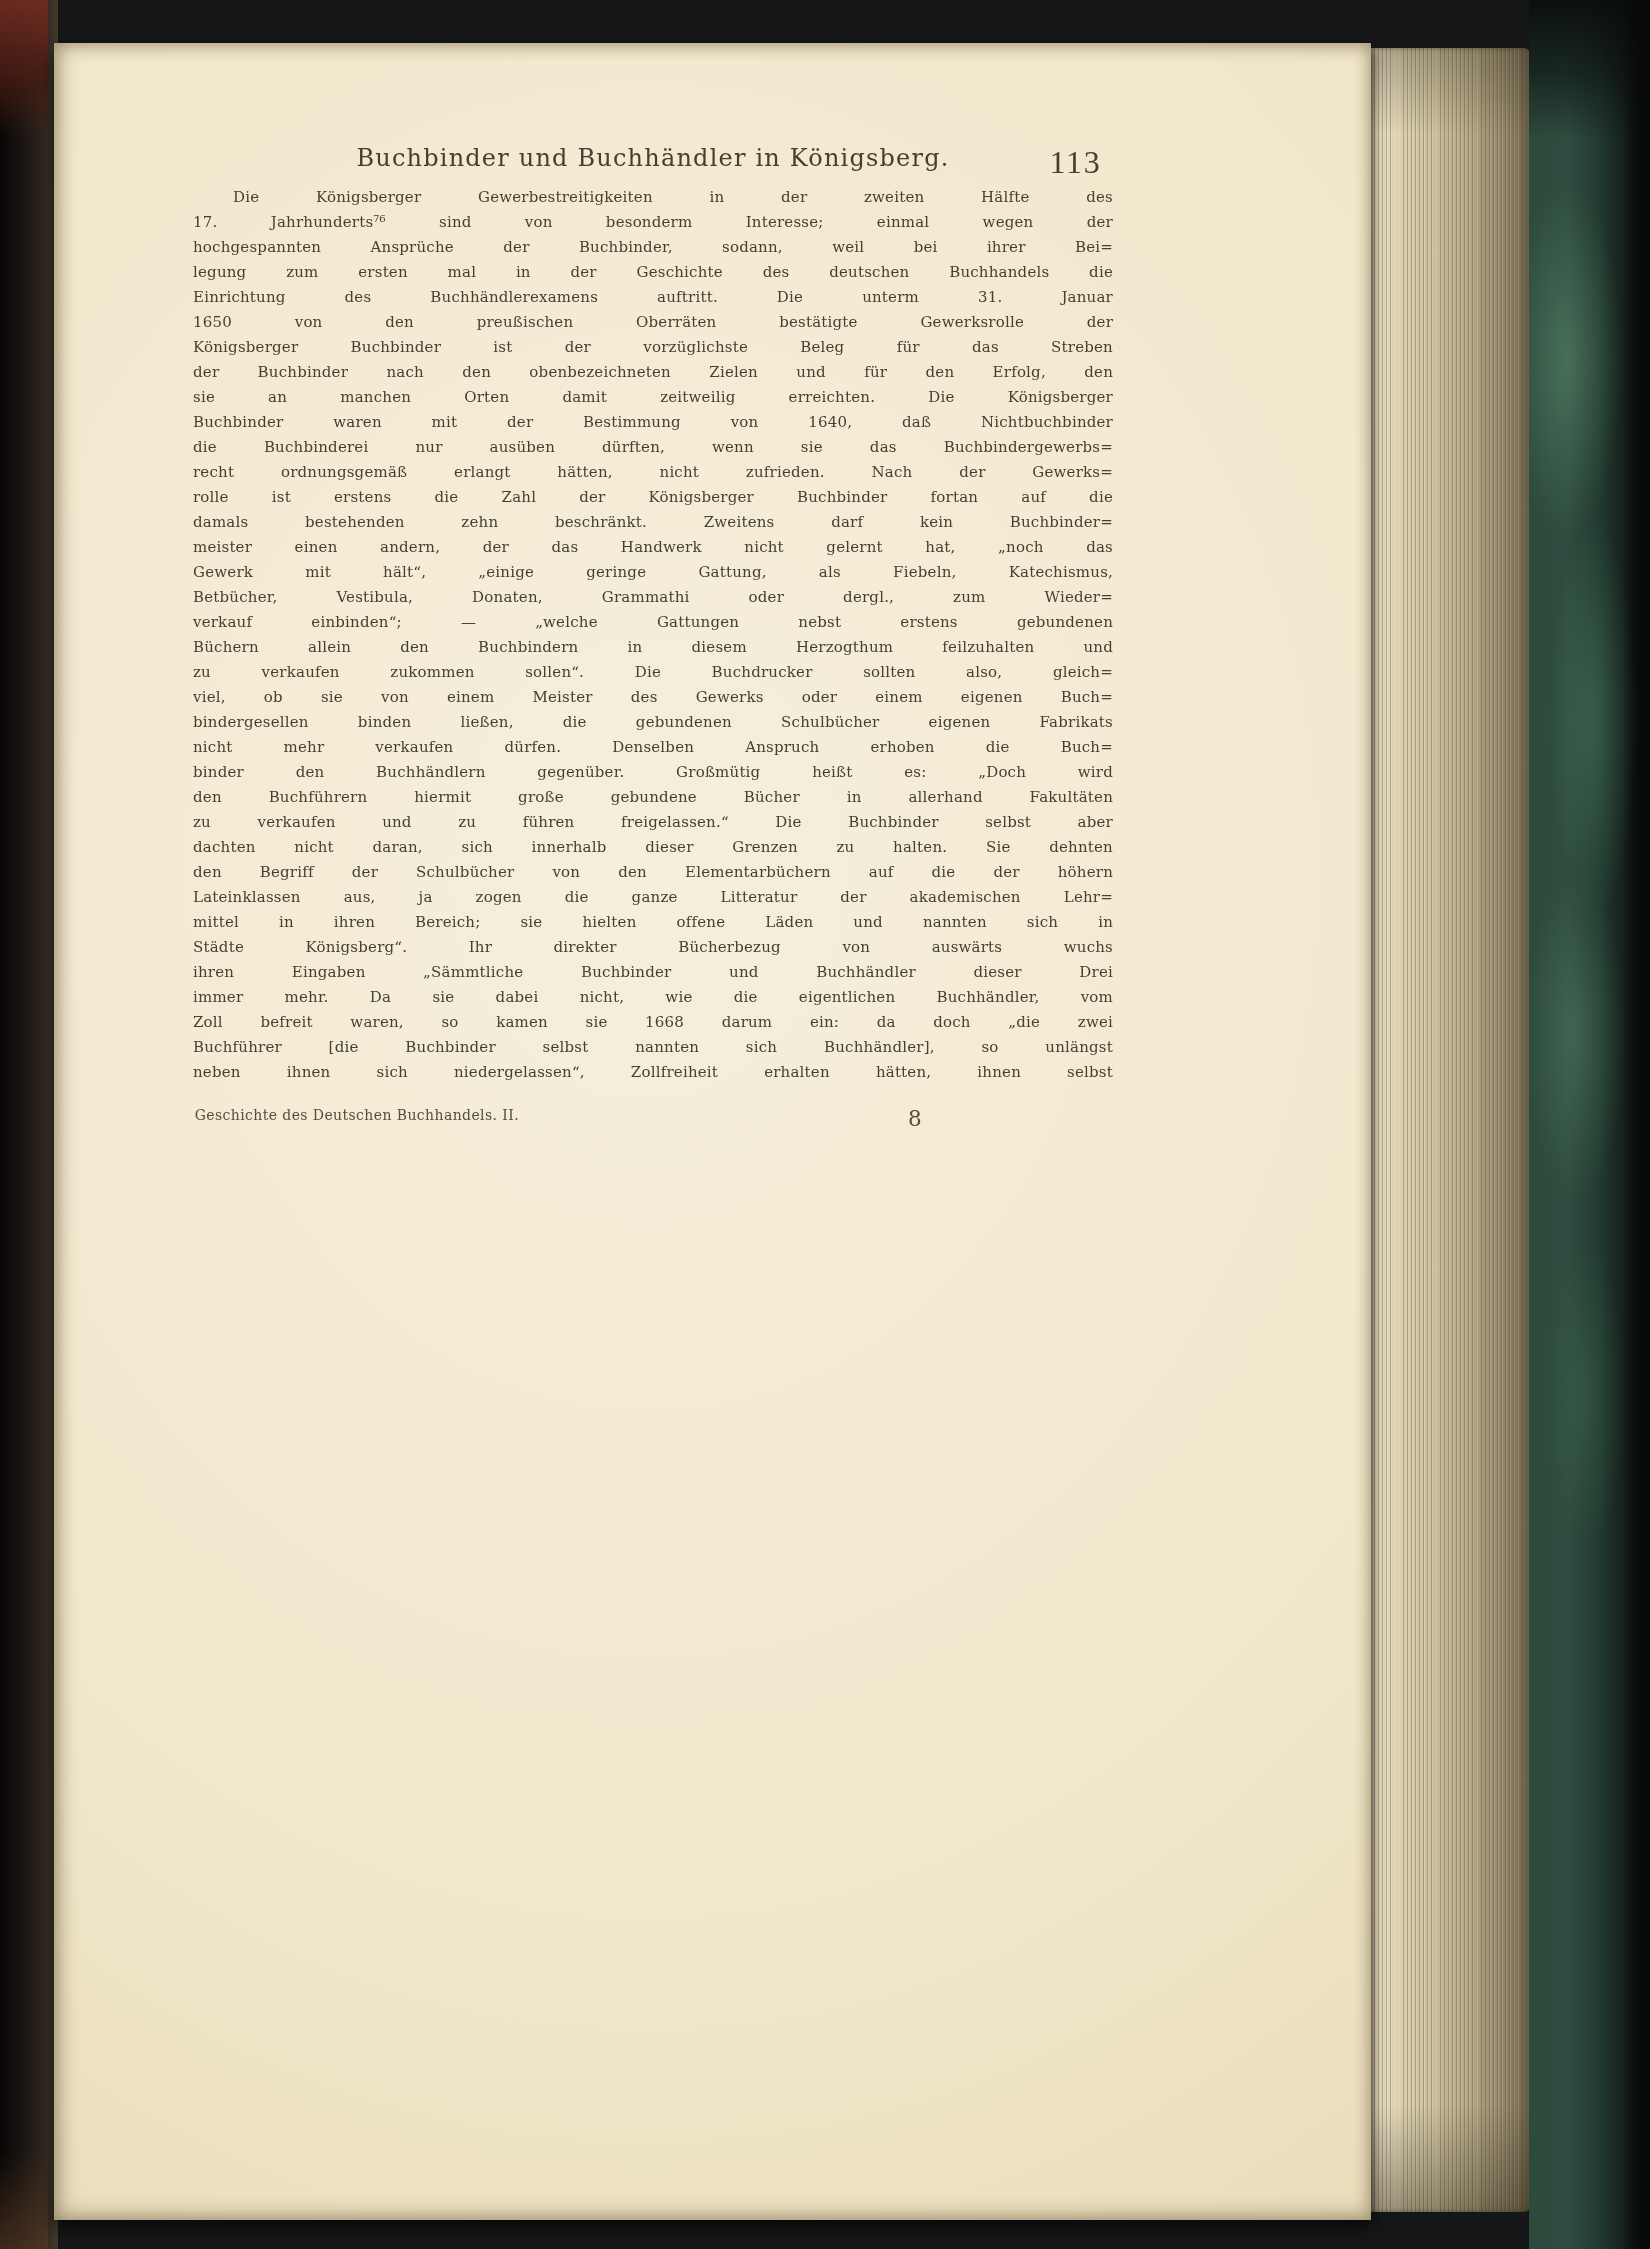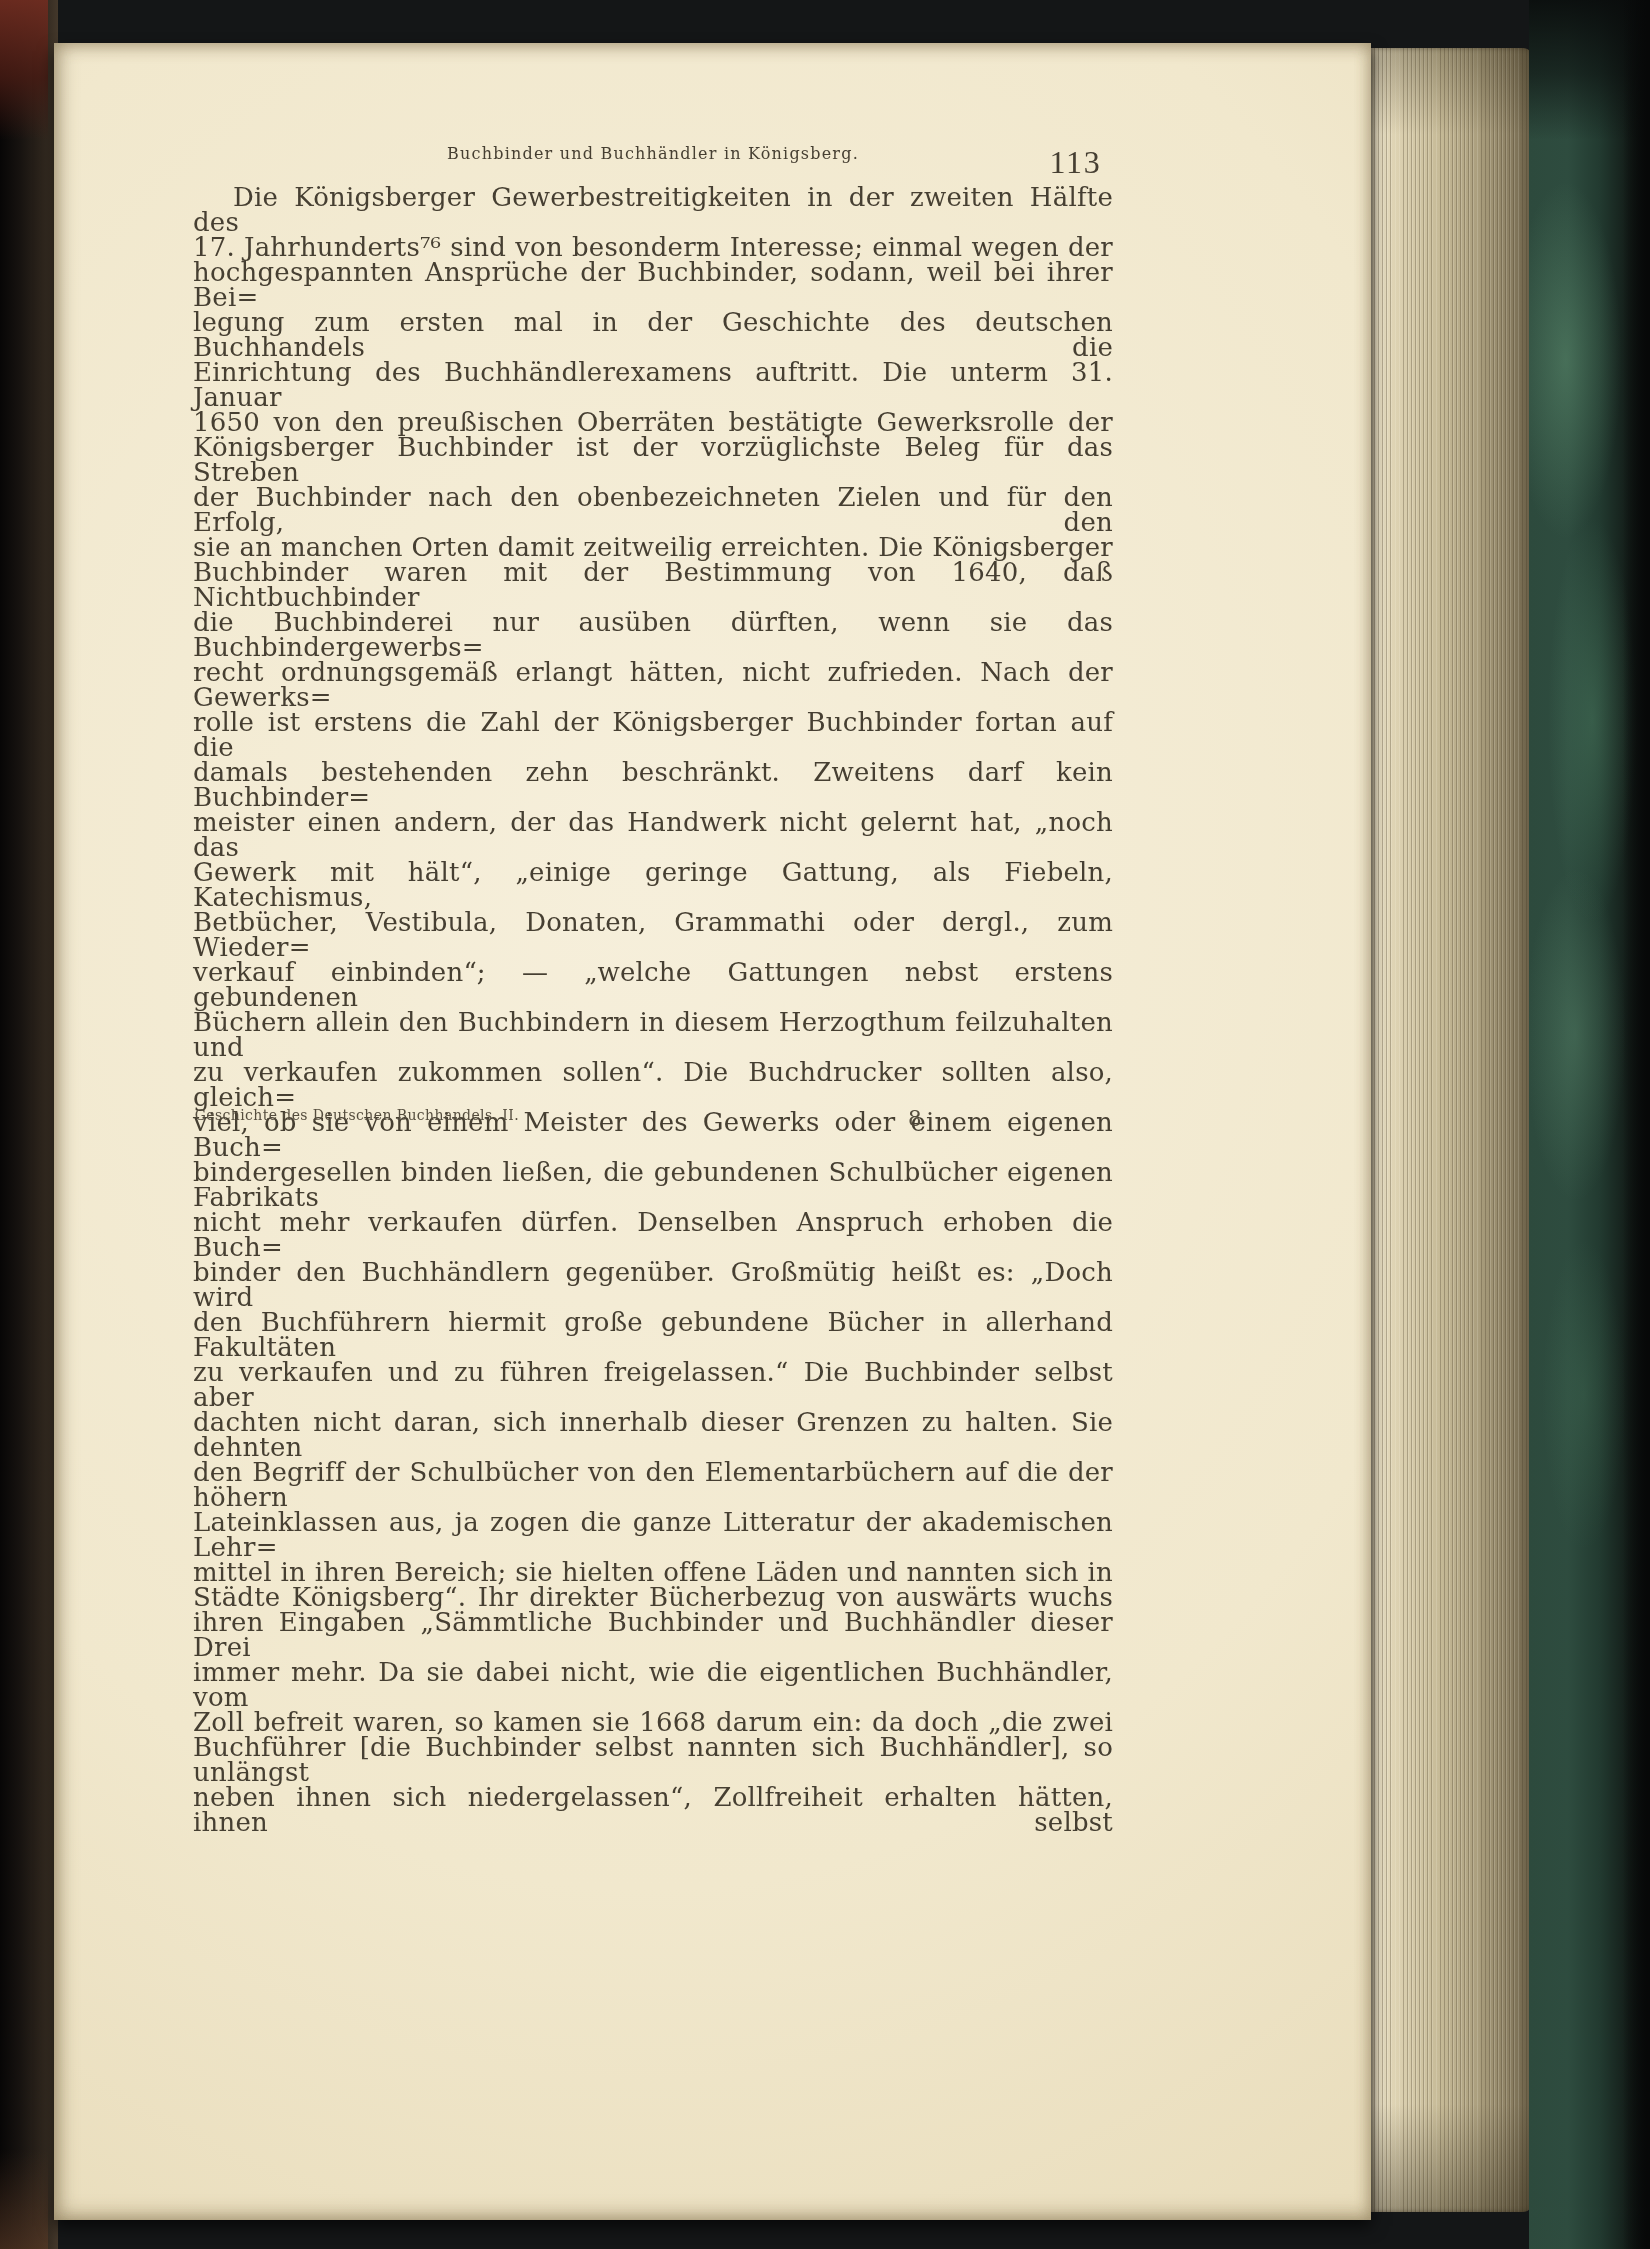--- a/index.html
+++ b/index.html
@@ -40,34 +40,34 @@
       inset 0 6.6px 15px rgba(110,90,55,.18),
       inset 0 -8.3px 16.5px rgba(110,90,55,.22),
       0 6.6px 15px rgba(0,0,0,.65);
   }
   
   .running-head {
     position: absolute; left: 139px; top: 101px; width: 920px; height: 33px;
   }
   .head-title {
     display: block; text-align: center;
-    font-size: 16px; letter-spacing: 1.2px;
+    font-size: 24px; letter-spacing: 1.2px;
     color: var(--ink, #463f32);
   }
   .page-number {
     position: absolute; right: 11.6px; top: 0;
     font-size: 32px; letter-spacing: 1.7px;
     color: var(--ink, #463f32);
     font-family: Liberation Serif, serif;
   }
   
   .body-lines {
     position: absolute; left: 139px; top: 142px; width: 920px;
     color: var(--ink, #463f32);
-    font-size: 26px; line-height: 25px;
+    font-size: 15px; line-height: 25px;
   }
   .body-lines .line {
     text-align: justify;
     text-align-last: justify;
     white-space: normal;
     letter-spacing: 0.2px;
   }
   .body-lines .line:first-child { text-indent: 40px; }
   
   .page-footer {

